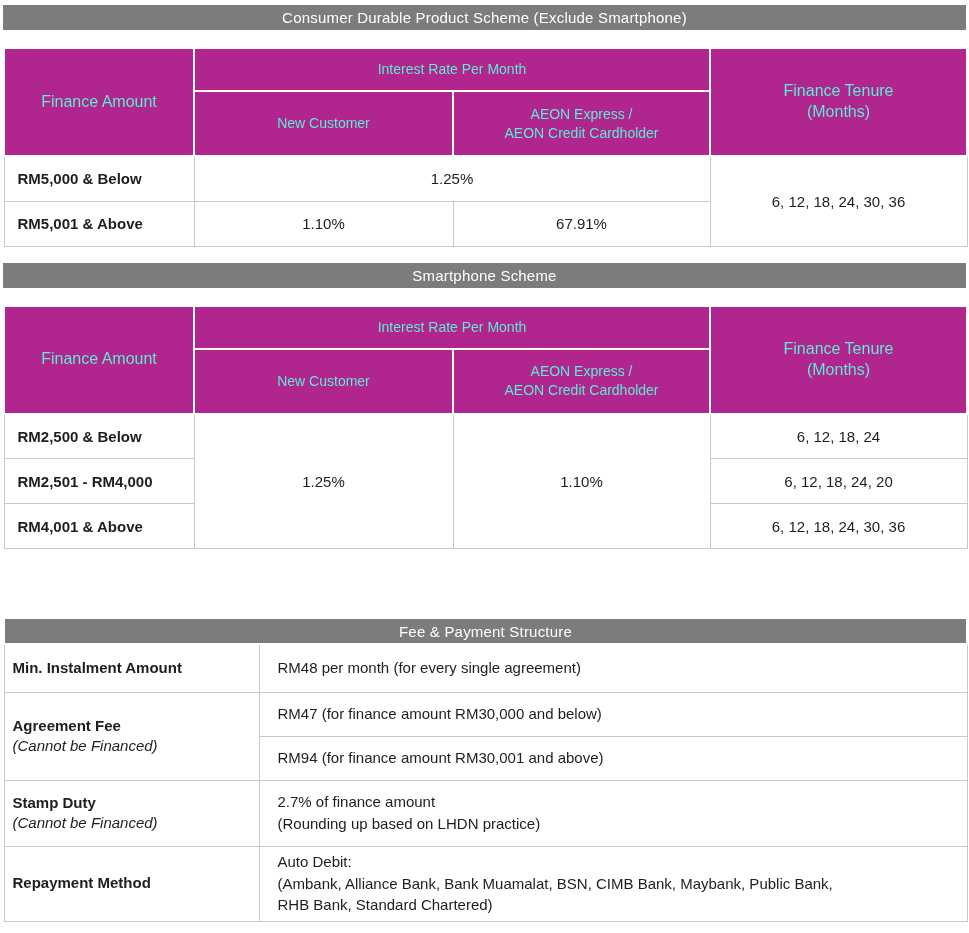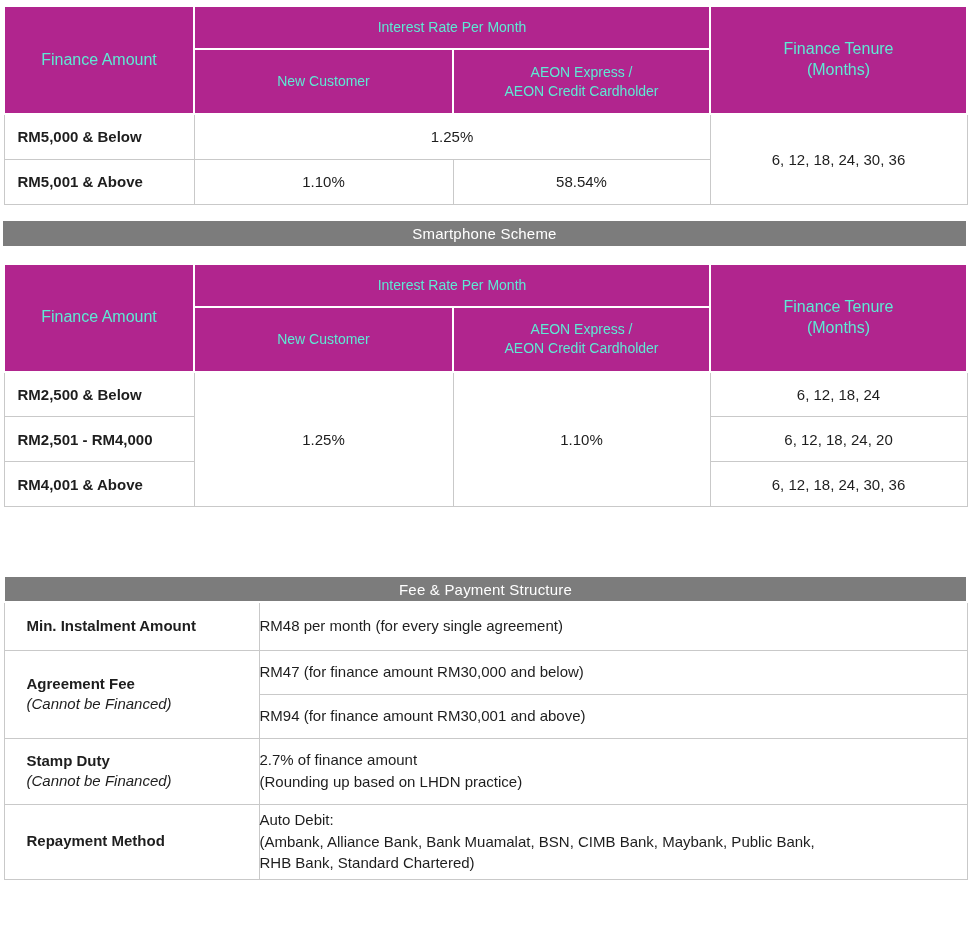--- a/index.html
+++ b/index.html
@@ -70,35 +70,38 @@
     border: 2px solid #ffffff;
     border-top: none;
     text-align: center; vertical-align: middle;
   }
   .fee-table td {
     border: 1px solid #c9c9c9;
     font-size: 15px;
     vertical-align: middle;
     background: #ffffff;
   }
-  .fee-table td.label { padding-left: 22px; line-height: 1.35; }
-  .fee-table td.value { padding-left: 0; padding-right: 10px; line-height: 1.45; }
+  .fee-table td.label { padding-left: 8px; line-height: 1.35; }
+  .fee-table td.value { padding-left: 18px; padding-right: 10px; line-height: 1.45; }
   .fee-label-main { font-weight: 700; display: block; }
   .fee-label-note { font-style: italic; display: block; }
   tr.r-min  { height: 48px; }
   tr.r-fee1 { height: 44px; }
   tr.r-fee2 { height: 44px; margin-left: 31px; }
   tr.r-stamp{ height: 66px; }
   tr.r-repay{ height: 75px; }
 </style>
 </head>
 <body>
 
 <div class="wrap">
 
+  <div class="title-bar mb17">
+    <span>Consumer Durable Product Scheme (Exclude Smartphone)</span>
+  </div>
 
   <table class="scheme-table mb16">
     <colgroup>
         <col class="c1">
         <col class="c2">
         <col class="c3">
         <col class="c4">
       </colgroup>
     <thead>
       <tr class="hrow1">
@@ -115,21 +118,21 @@
     </thead>
     <tbody>
       <tr>
         <td class="amount">RM5,000 &amp; Below</td>
         <td colspan="2" class="center">1.25%</td>
         <td rowspan="2" class="center">6, 12, 18, 24, 30, 36</td>
       </tr>
       <tr>
         <td class="amount">RM5,001 &amp; Above</td>
         <td class="center">1.10%</td>
-        <td class="center">58.54%</td>
+        <td class="center">67.91%</td>
       </tr>
     </tbody>
   </table>
 
   <div class="title-bar mb17">
     <span>Smartphone Scheme</span>
   </div>
 
   <table class="scheme-table mb70">
     <colgroup>

